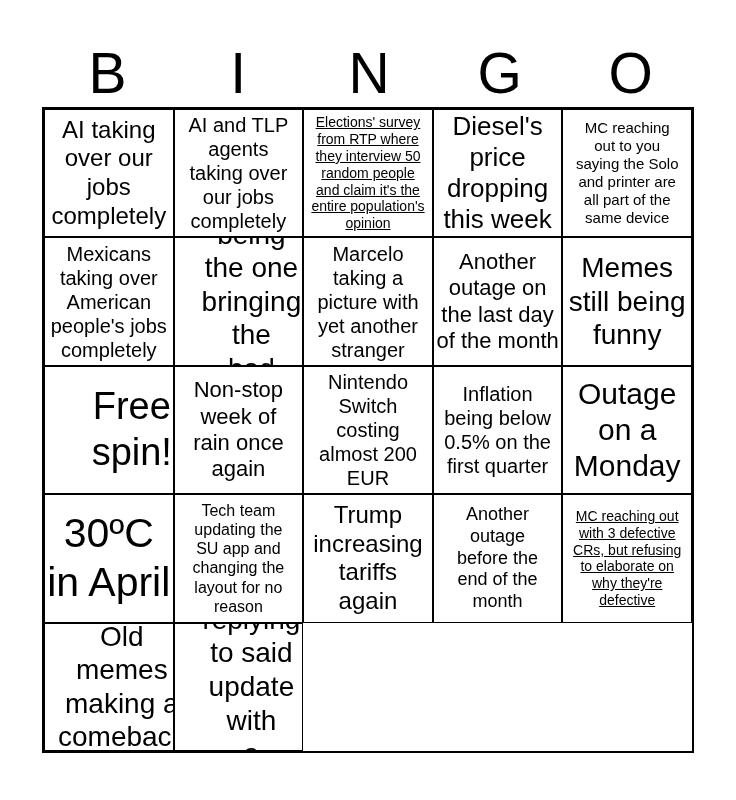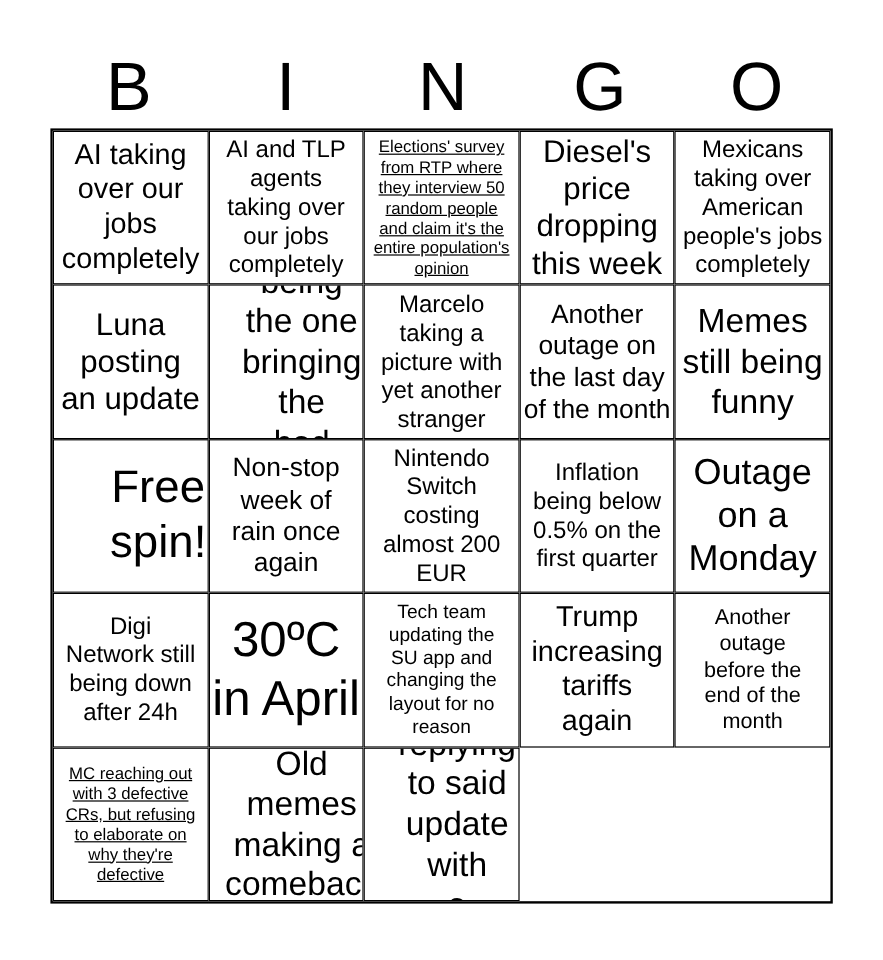--- a/index.html
+++ b/index.html
@@ -92,29 +92,32 @@
 from RTP where
 they interview 50
 random people
 and claim it's the
 entire population's
 opinion</div>
   <div class="cell fs26">Diesel's
 price
 dropping
 this week</div>
+  <div class="cell fs15">MC reaching
+out to you
+saying the Solo
+and printer are
+all part of the
+same device</div>
 
   <div class="cell fs20">Mexicans
 taking over
 American
 people's jobs
 completely</div>
-  <div class="cell fs26">Luna
-posting
-an update</div>
   <div class="cell fs23">Dilan being
 the one
 bringing the
 bad news</div>
   <div class="cell fs20">Marcelo
 taking a
 picture with
 yet another
 stranger</div>
   <div class="cell fs22">Another
@@ -137,24 +140,20 @@
 almost 200
 EUR</div>
 
   <div class="cell fs20">Inflation
 being below
 0.5% on the
 first quarter</div>
   <div class="cell fs30">Outage
 on a
 Monday</div>
-  <div class="cell fs20">Digi
-Network still
-being down
-after 24h</div>
   <div class="cell fs33">30ºC
 in April</div>
   <div class="cell fs16">Tech team
 updating the
 SU app and
 changing the
 layout for no
 reason</div>
 
   <div class="cell fs24">Trump

